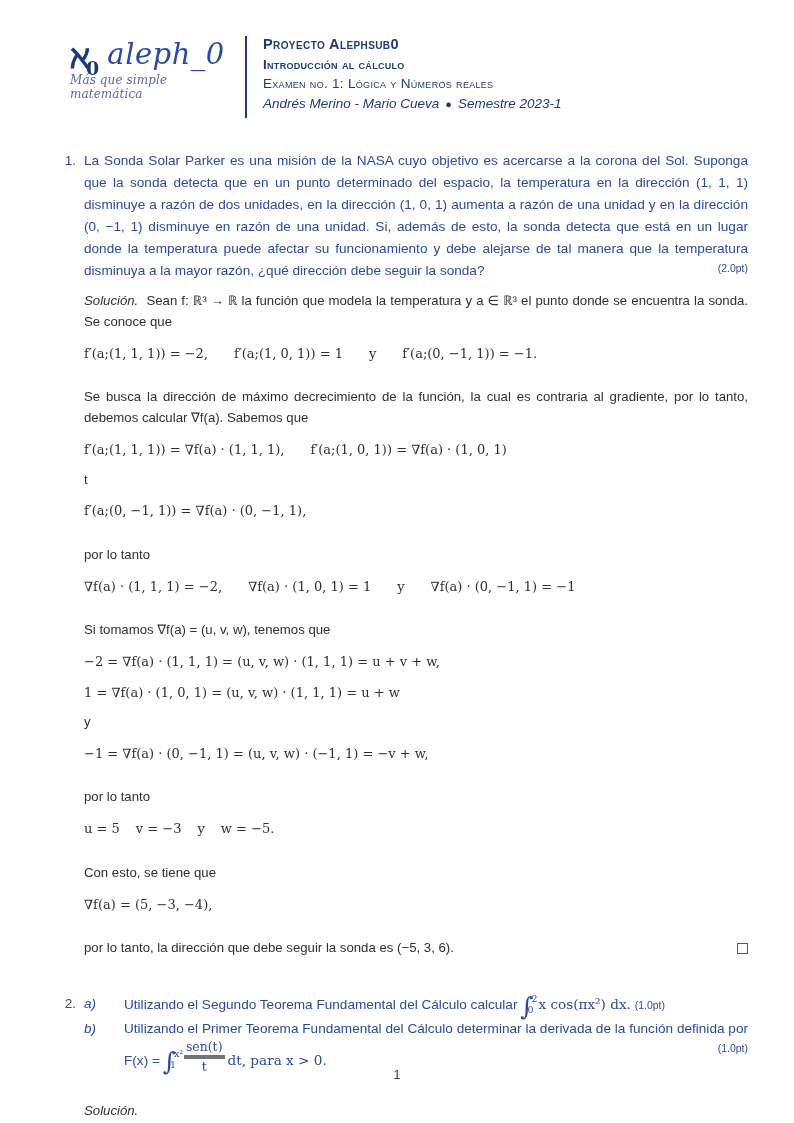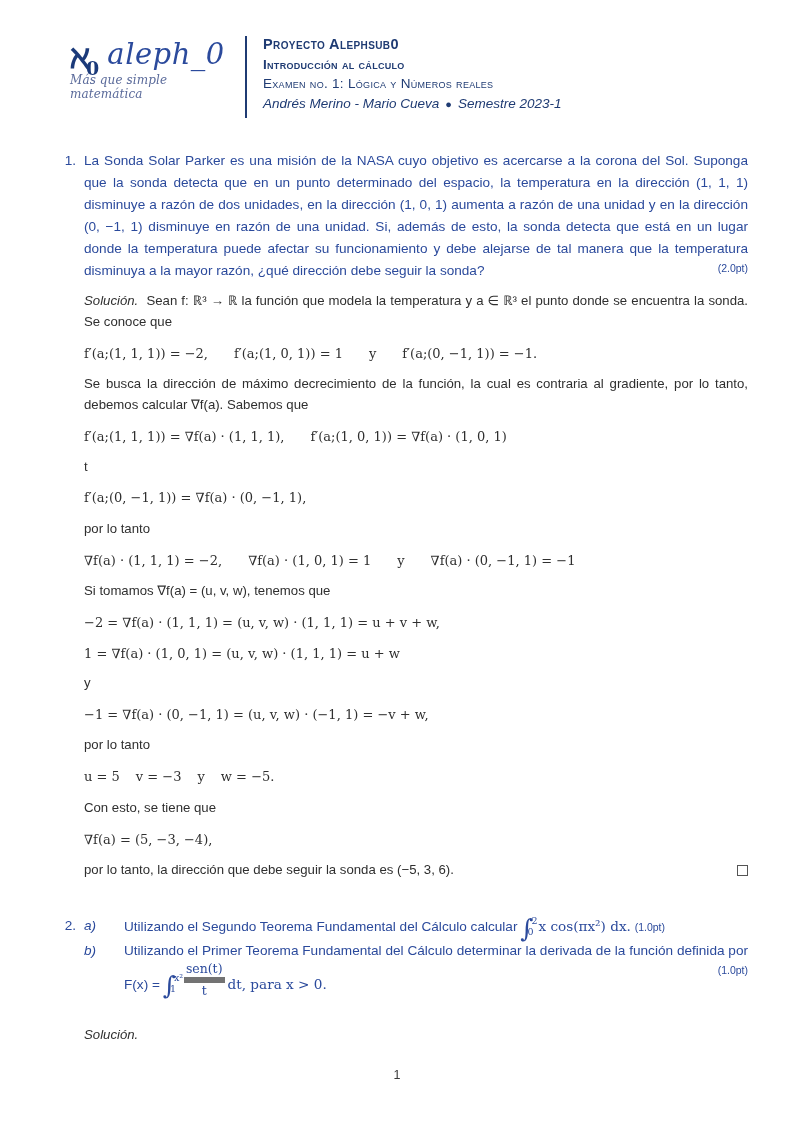--- a/index.html
+++ b/index.html
@@ -170,21 +170,21 @@
     line-height: 1.58;
     margin-left: 26px;
     text-align: justify;
   }
   .sol-word {
     font-style: italic;
   }
   .para {
     margin: 9px 0 0 0;
   }
-  .para.tight { margin-top: 11px; }
+  .para.tight { margin-top: 24px; }
 
   .eq {
     margin: 11px 0 10px 0;
     font-size: 13px;
     color: #2f2f2f;
     line-height: 1.5;
   }
   .eq .gap { display: inline-block; width: 26px; }
   .eq .gap-s { display: inline-block; width: 16px; }
 
@@ -257,21 +257,21 @@
     bottom: -2px;
     white-space: nowrap;
   }
   .frac {
     display: inline-block;
     vertical-align: -0.5em;
     text-align: center;
     margin: 0 3px;
     line-height: 1.15;
   }
-  .frac .num { display: block; border-bottom: 6px solid #737373; padding: 0 2px 1px 2px; font-size: 12.5px;}
+  .frac .num { display: block; border-bottom: 4px solid #737373; padding: 0 2px 1px 2px; font-size: 12.5px;}
   .frac .den { display: block; padding-top: 1px; font-size: 12.5px;}
 
   .footer {
     position: absolute;
     left: 0;
     top: 1068px;
     width: 794px;
     text-align: center;
     font-size: 12.5px;
     color: #3a3a3a;

